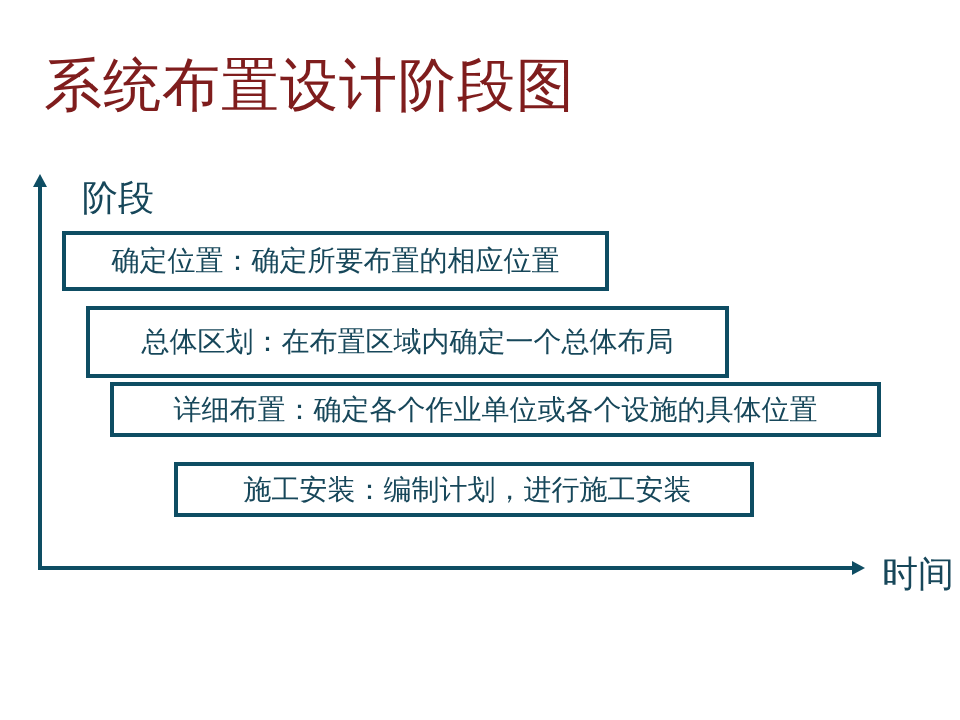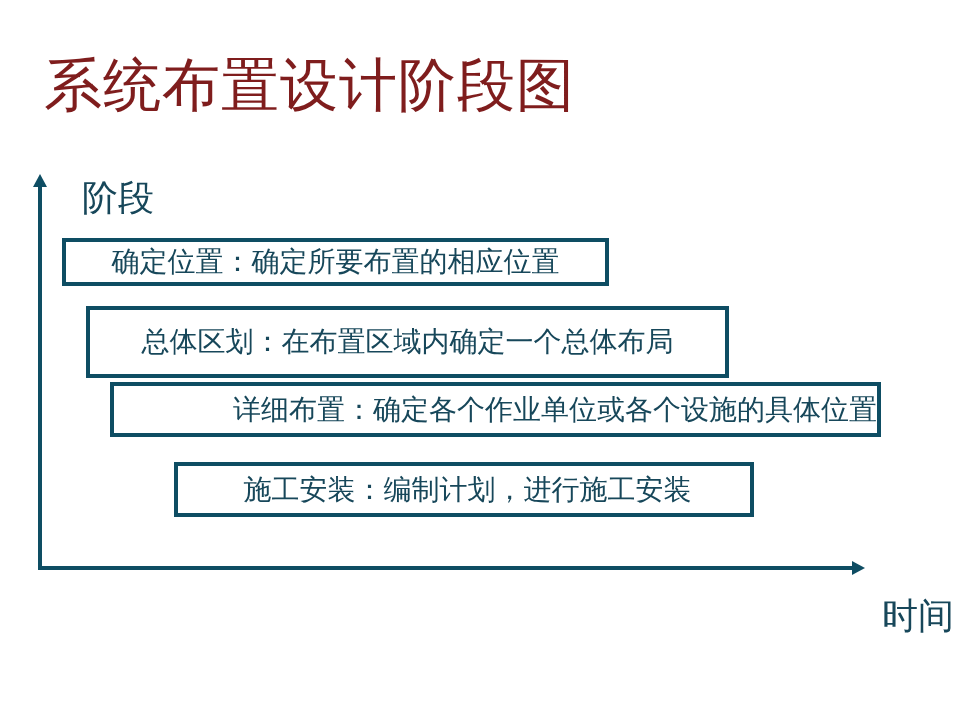--- a/index.html
+++ b/index.html
@@ -19,28 +19,28 @@
 </style>
 </head>
 <body>
 
 <div class="title">系统布置设计阶段图</div>
 
 <div class="y-axis"></div>
 <div class="y-arrow"></div>
 <div class="axis-label" style="left:82px; top:174px;">阶段</div>
 
-<div class="stage" style="left:62px; top:238px; width:547px; height:48px;">
+<div class="stage" style="left:62px; top:231px; width:547px; height:60px;">
   <span>确定位置：确定所要布置的相应位置</span>
 </div>
 <div class="stage" style="left:86px; top:306px; width:643px; height:72px;">
   <span>总体区划：在布置区域内确定一个总体布局</span>
 </div>
-<div class="stage" style="left:110px; top:382px; width:771px; height:55px;justify-content:flex-end;">
+<div class="stage" style="left:110px; top:382px; width:771px; height:55px;">
   <span>详细布置：确定各个作业单位或各个设施的具体位置</span>
 </div>
 <div class="stage" style="left:174px; top:462px; width:580px; height:55px;padding-left:7px;">
   <span>施工安装：编制计划，进行施工安装</span>
 </div>
 
 <div class="x-axis"></div>
 <div class="x-arrow"></div>
-<div class="axis-label" style="left:882px; top:550px;margin-top:42px;">时间</div>
+<div class="axis-label" style="left:882px; top:550px;">时间</div>
 
 </body></html>

